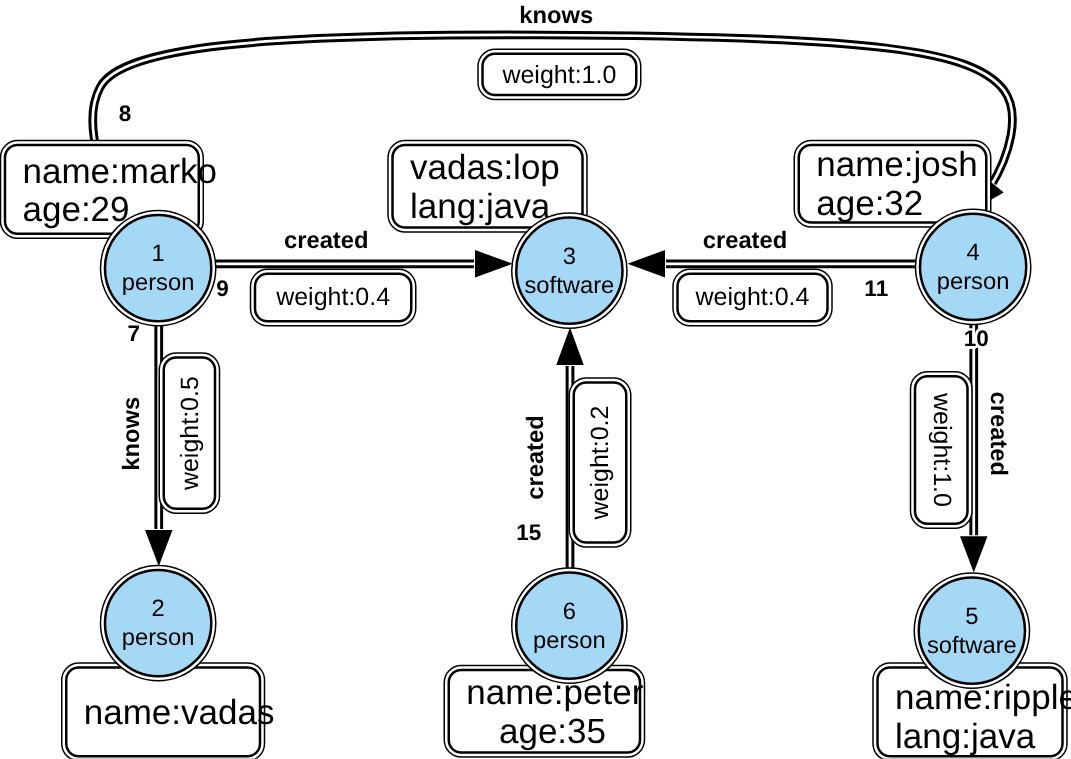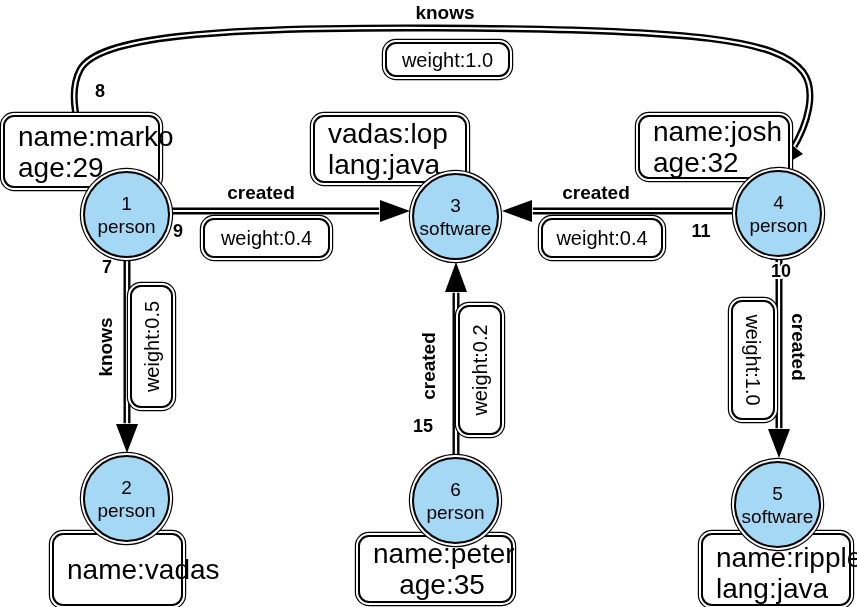--- a/index.html
+++ b/index.html
@@ -65,21 +65,21 @@
     <div>age:29</div>
   </div>
   <div class="pbox" style="left:313px; top:115px; width:154px; height:68px;">
     <div>vadas:lop</div>
     <div>lang:java</div>
   </div>
   <div class="pbox" style="left:638px; top:115px; width:152px; height:64px;">
     <div>name:josh</div>
     <div>age:32</div>
   </div>
-  <div class="pbox" style="left:52px; top:533px; width:131px; height:73px;gap:32px;">
+  <div class="pbox" style="left:52px; top:533px; width:157px; height:73px;gap:32px;">
     <div>name:vadas</div>
   </div>
   <div class="pbox" style="left:358px; top:535px; width:155px; height:68px;text-align:center;">
     <div>name:peter</div>
     <div>age:35</div>
   </div>
   <div class="pbox" style="left:701px; top:533px; width:150px; height:73px;justify-content:flex-end;">
     <div>name:ripple</div>
     <div>lang:java</div>
   </div>

